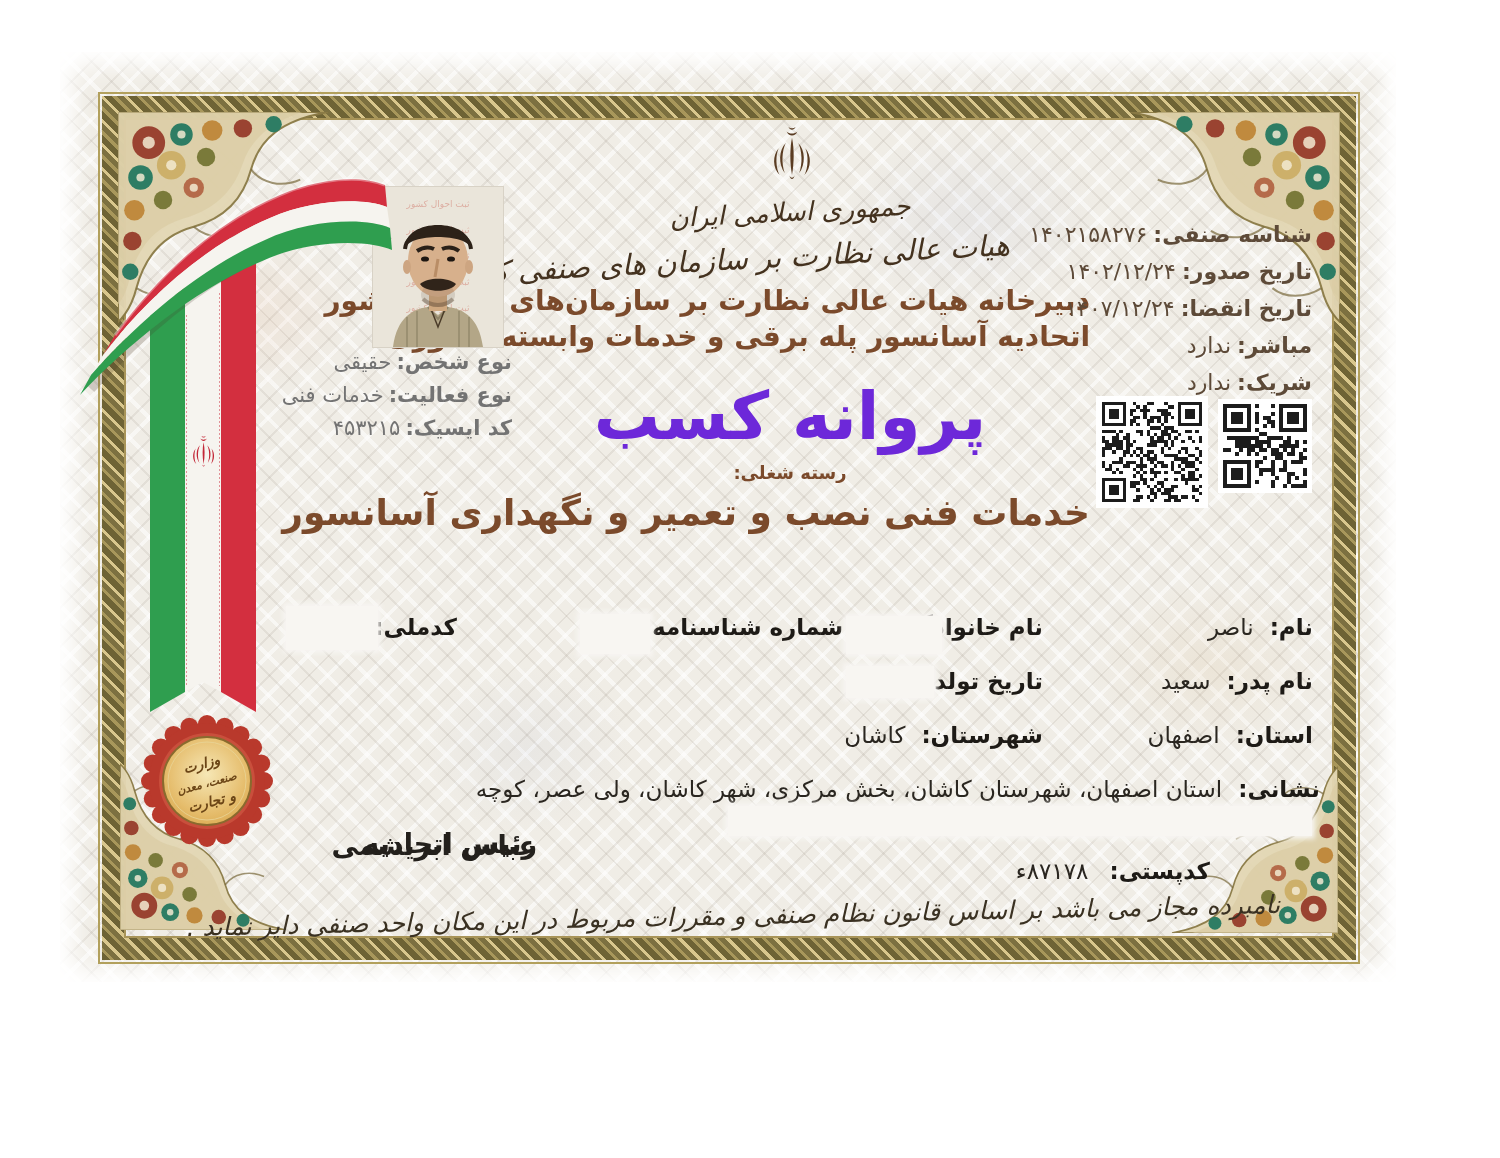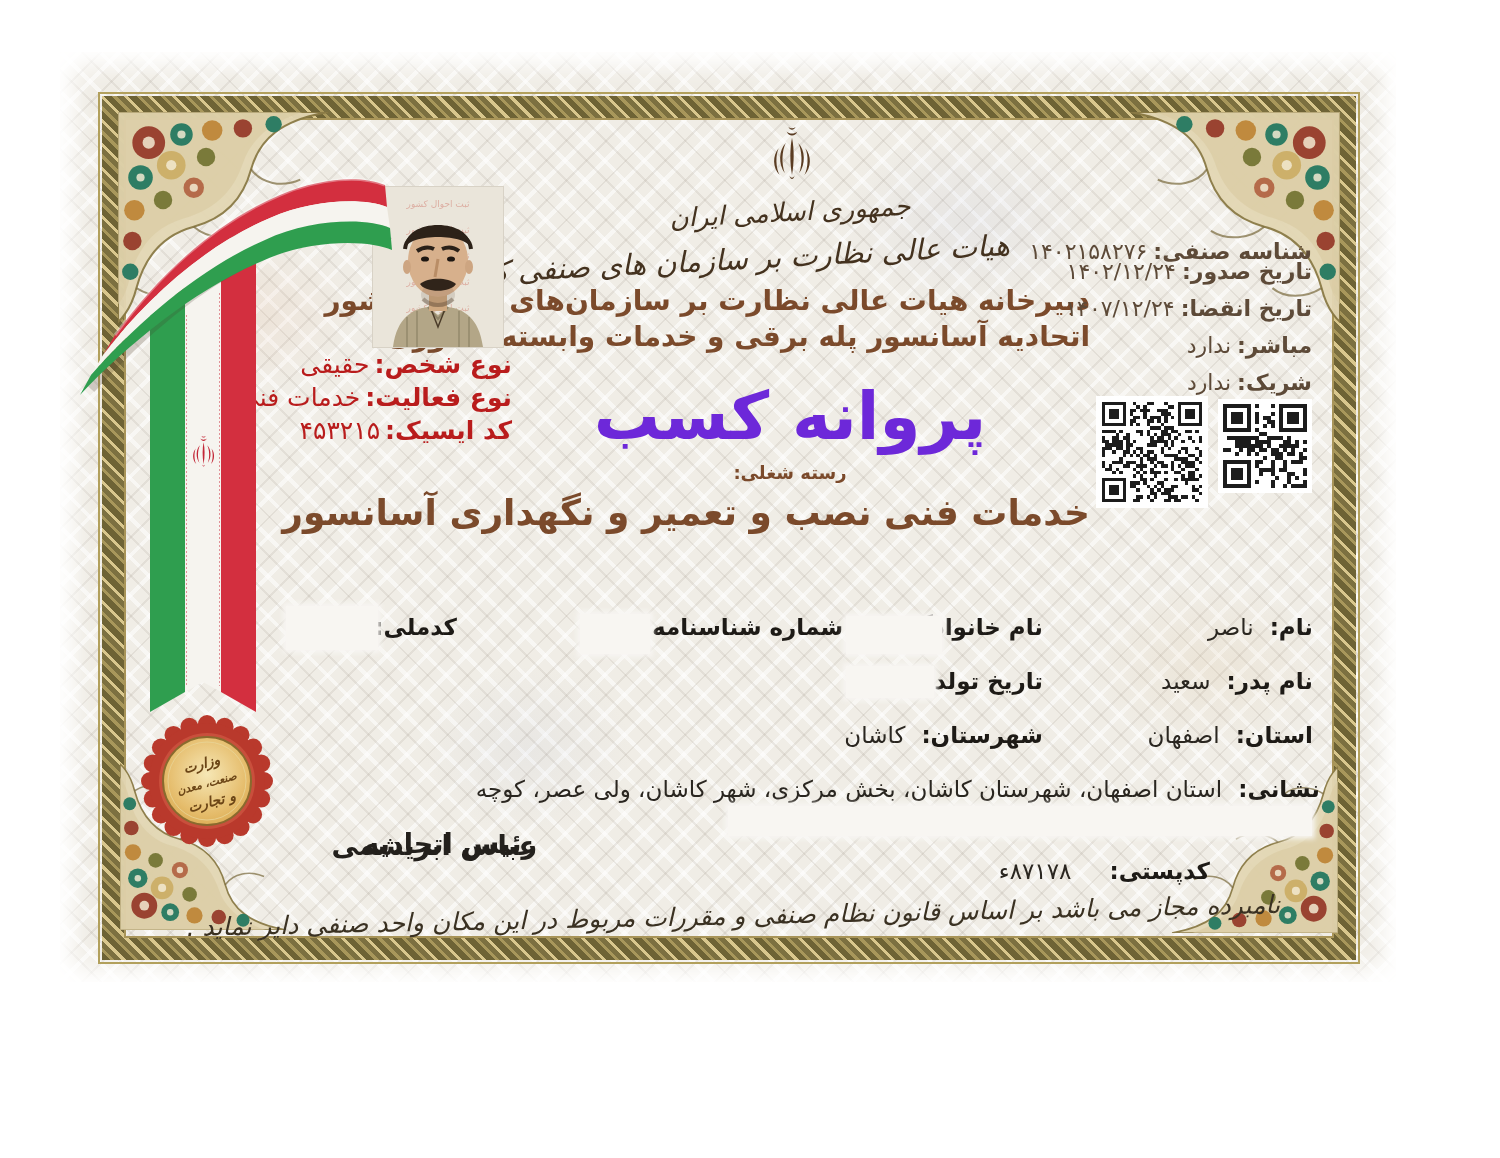--- a/index.html
+++ b/index.html
@@ -36,21 +36,21 @@
   }
   .frame-band::after{
     content:'';position:absolute;inset:0;border:2px solid #a89458;
   }
   
   .callig{font-style:italic;color:#44321f;text-align:center;white-space:nowrap;}
   .brown-line{color:#7b4a2b;font-weight:bold;text-align:center;white-space:nowrap;}
   .meta-row{right:188px;color:#5d4a38;font-size:22px;white-space:nowrap;}
   .meta-row b{font-weight:bold;}
   .meta-row span{margin-right:6px;}
-  .pinfo{right:988px;color:#b91c1c;font-size:25px;white-space:nowrap;}
+  .pinfo{right:988px;color:#737373;font-size:21px;white-space:nowrap;}
   .pinfo b{font-weight:bold;}
   .pinfo span{margin-right:5px;}
   .field{color:#221e19;font-size:23px;white-space:nowrap;}
   .field b{font-weight:bold;color:#1d1a16;margin-left:10px;}
   .field span{margin-right:6px;color:#2a2620;}
   .redact{background:#f8f6f2;box-shadow:0 0 5px 3px rgba(248,246,242,.95);}
   .sig{color:#23201c;font-weight:bold;font-size:27px;white-space:nowrap;}
   .footer-note{
     font-family:"DejaVu Sans",sans-serif;font-style:italic;
     color:#3a3122;font-size:25px;text-align:center;white-space:nowrap;
@@ -126,21 +126,21 @@
 
 <div class="abs callig rtl" style="left:640px;top:197px;width:300px;font-size:26px;transform:rotate(-3deg)">جمهوری اسلامی ایران</div>
 <div class="abs callig rtl" style="left:590px;top:239px;width:420px;font-size:29px;transform:rotate(-3deg)">هیات عالی نظارت بر سازمان های صنفی کشور</div>
 <div class="abs brown-line rtl" style="left:490px;top:284px;width:600px;font-size:28px">دبیرخانه هیات عالی نظارت بر سازمان‌های صنفی کشور</div>
 <div class="abs brown-line rtl" style="left:490px;top:320px;width:600px;font-size:28px">اتحادیه آسانسور پله برقی و خدمات وابسته کشوری</div>
 
 <div class="abs rtl" style="left:515px;top:378px;width:550px;font-size:66px;font-weight:bold;color:#6d28d9;text-align:center;white-space:nowrap">پروانه کسب</div>
 <div class="abs brown-line rtl" style="left:640px;top:462px;width:300px;font-size:18px">رسته شغلی:</div>
 <div class="abs brown-line rtl" style="left:490px;top:492px;width:600px;font-size:36px">خدمات فنی نصب و تعمیر و نگهداری آسانسور</div>
 
-<div class="abs meta-row rtl" style="top:239px"><b>شناسه صنفی:</b><span>۱۴۰۲۱۵۸۲۷۶</span></div>
+<div class="abs meta-row rtl" style="top:222px"><b>شناسه صنفی:</b><span>۱۴۰۲۱۵۸۲۷۶</span></div>
 <div class="abs meta-row rtl" style="top:259px"><b>تاریخ صدور:</b><span>۱۴۰۲/۱۲/۲۴</span></div>
 <div class="abs meta-row rtl" style="top:296px"><b>تاریخ انقضا:</b><span>۱۴۰۷/۱۲/۲۴</span></div>
 <div class="abs meta-row rtl" style="top:333px"><b>مباشر:</b><span>ندارد</span></div>
 <div class="abs meta-row rtl" style="top:370px"><b>شریک:</b><span>ندارد</span></div>
 
 <svg class="abs" style="left:372px;top:186px;border:1px solid #d8d2c6" width="130" height="160" viewBox="0 0 130 160">
   <rect width="130" height="160" fill="#eae5da"></rect>
   <g font-size="9" fill="#c0392b" opacity="0.32" text-anchor="middle" font-family="DejaVu Sans" direction="rtl">
     <text x="65" y="20">ثبت احوال کشور</text>
     <text x="65" y="46">ثبت احوال کشور</text>
@@ -591,21 +591,21 @@
 <div class="abs field rtl" style="top:614px;right:1043px"><b>کدملی:</b><span></span></div>
 
 <div class="abs field rtl" style="top:668px;right:187px"><b>نام پدر:</b><span>سعید</span></div>
 <div class="abs field rtl" style="top:668px;right:457px"><b>تاریخ تولد:</b><span></span></div>
 
 <div class="abs field rtl" style="top:722px;right:187px"><b>استان:</b><span>اصفهان</span></div>
 <div class="abs field rtl" style="top:722px;right:457px"><b>شهرستان:</b><span>کاشان</span></div>
 
 <div class="abs field rtl" style="top:776px;right:180px"><b>نشانی:</b><span>استان اصفهان، شهرستان کاشان، بخش مرکزی، شهر کاشان، ولی عصر، کوچه</span></div>
 
-<div class="abs field rtl" style="top:858px;right:290px"><b>کدپستی:</b><span style="margin-right:28px">۸۷۱۷۸ء</span></div>
+<div class="abs field rtl" style="top:858px;right:290px"><b>کدپستی:</b><span style="margin-right:11px">۸۷۱۷۸ء</span></div>
 
 <div class="abs redact" style="left:846px;top:616px;width:96px;height:38px"></div>
 <div class="abs redact" style="left:580px;top:614px;width:70px;height:40px"></div>
 <div class="abs redact" style="left:286px;top:606px;width:92px;height:44px"></div>
 <div class="abs redact" style="left:846px;top:666px;width:88px;height:32px"></div>
 <div class="abs redact" style="left:728px;top:806px;width:584px;height:30px"></div>
 
 <div class="abs sig rtl" style="top:828px;right:963px">رئیس اتحادیه</div>
 <div class="abs sig rtl" style="top:830px;right:963px">عباس ابریشمی</div>
 

